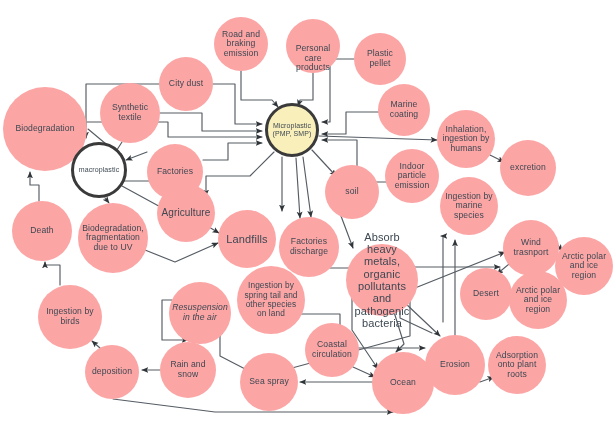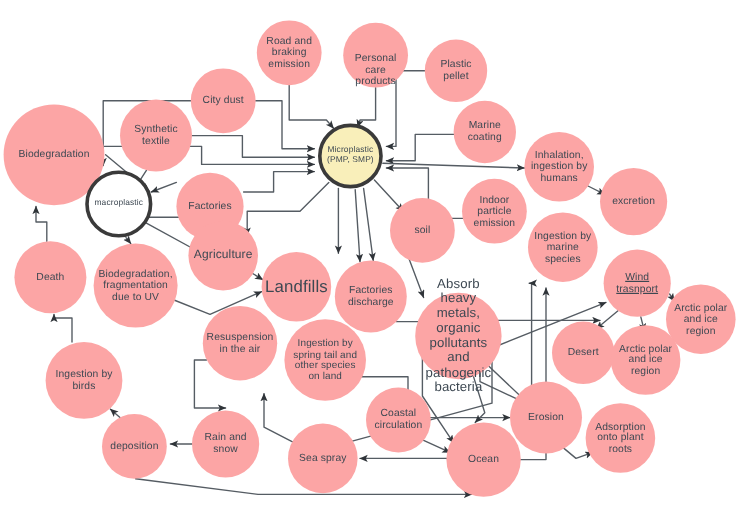--- a/index.html
+++ b/index.html
@@ -165,41 +165,41 @@
 emission</span>
       </div>
       <div class="node" style="left: 325px; top: 165px; width: 54px; height: 54px; font-size: 8.6px;">
         <span class="node-label">soil</span>
       </div>
       <div class="node" style="left: 440px; top: 177px; width: 58px; height: 58px; font-size: 8.6px;">
         <span class="node-label">Ingestion by
 marine
 species</span>
       </div>
-      <div class="node" style="left: 503px; top: 208px; width: 56px; height: 56px; font-size: 8.6px; text-decoration: underline;">
+      <div class="node" style="left: 503px; top: 220px; width: 56px; height: 56px; font-size: 8.6px;">
         <span class="node-label">Wind
 trasnport</span>
       </div>
       <div class="node" style="left: 555px; top: 237px; width: 58px; height: 58px; font-size: 8.6px;">
         <span class="node-label">Arctic polar
 and ice
 region</span>
       </div>
       <div class="node" style="left: 12px; top: 201px; width: 60px; height: 60px; font-size: 8.6px; text-align: center;">
         <span class="node-label">Death</span>
       </div>
       <div class="node" style="left: 78px; top: 203px; width: 70px; height: 70px; font-size: 8.6px;">
         <span class="node-label">Biodegradation,
 fragmentation
 due to UV</span>
       </div>
       <div class="node" style="left: 157px; top: 184px; width: 58px; height: 58px; font-size: 10px;">
         <span class="node-label">Agriculture</span>
       </div>
-      <div class="node" style="left: 218px; top: 210px; width: 58px; height: 58px; font-size: 14px;">
+      <div class="node" style="left: 218px; top: 210px; width: 58px; height: 58px; font-size: 11px;">
         <span class="node-label">Landfills</span>
       </div>
       <div class="node" style="left: 279px; top: 217px; width: 60px; height: 60px; font-size: 8.6px;">
         <span class="node-label">Factories
 discharge</span>
       </div>
       <div class="node" style="left: 346px; top: 244px; width: 72px; height: 72px; font-size: 11px;">
         <span class="node-label">Absorb heavy
 metals, organic
 pollutants and
@@ -211,35 +211,35 @@
       </div>
       <div class="node" style="left: 509px; top: 271px; width: 58px; height: 58px; font-size: 8.6px;">
         <span class="node-label">Arctic polar
 and ice
 region</span>
       </div>
       <div class="node" style="left: 38px; top: 285px; width: 64px; height: 64px; font-size: 8.6px;">
         <span class="node-label">Ingestion by
 birds</span>
       </div>
-      <div class="node" style="left: 169px; top: 255px; width: 62px; height: 62px; font-size: 8.6px;">
+      <div class="node" style="left: 169px; top: 282px; width: 62px; height: 62px; font-size: 8.6px; font-style: italic;">
         <span class="node-label">Resuspension
 in the air</span>
       </div>
       <div class="node" style="left: 237px; top: 266px; width: 68px; height: 68px; font-size: 8.3px;">
         <span class="node-label">Ingestion by
 spring tail and
 other species
 on land</span>
       </div>
       <div class="node" style="left: 305px; top: 323px; width: 54px; height: 54px; font-size: 8.6px;">
         <span class="node-label">Coastal
 circulation</span>
       </div>
-      <div class="node" style="left: 425px; top: 318px; width: 60px; height: 60px; font-size: 8.6px; text-align: right;">
+      <div class="node" style="left: 425px; top: 335px; width: 60px; height: 60px; font-size: 8.6px; text-align: right;">
         <span class="node-label">Erosion</span>
       </div>
       <div class="node" style="left: 488px; top: 336px; width: 58px; height: 58px; font-size: 8.6px;">
         <span class="node-label">Adsorption
 onto plant
 roots</span>
       </div>
       <div class="node" style="left: 85px; top: 345px; width: 54px; height: 54px; font-size: 8.6px;">
         <span class="node-label">deposition</span>
       </div>

